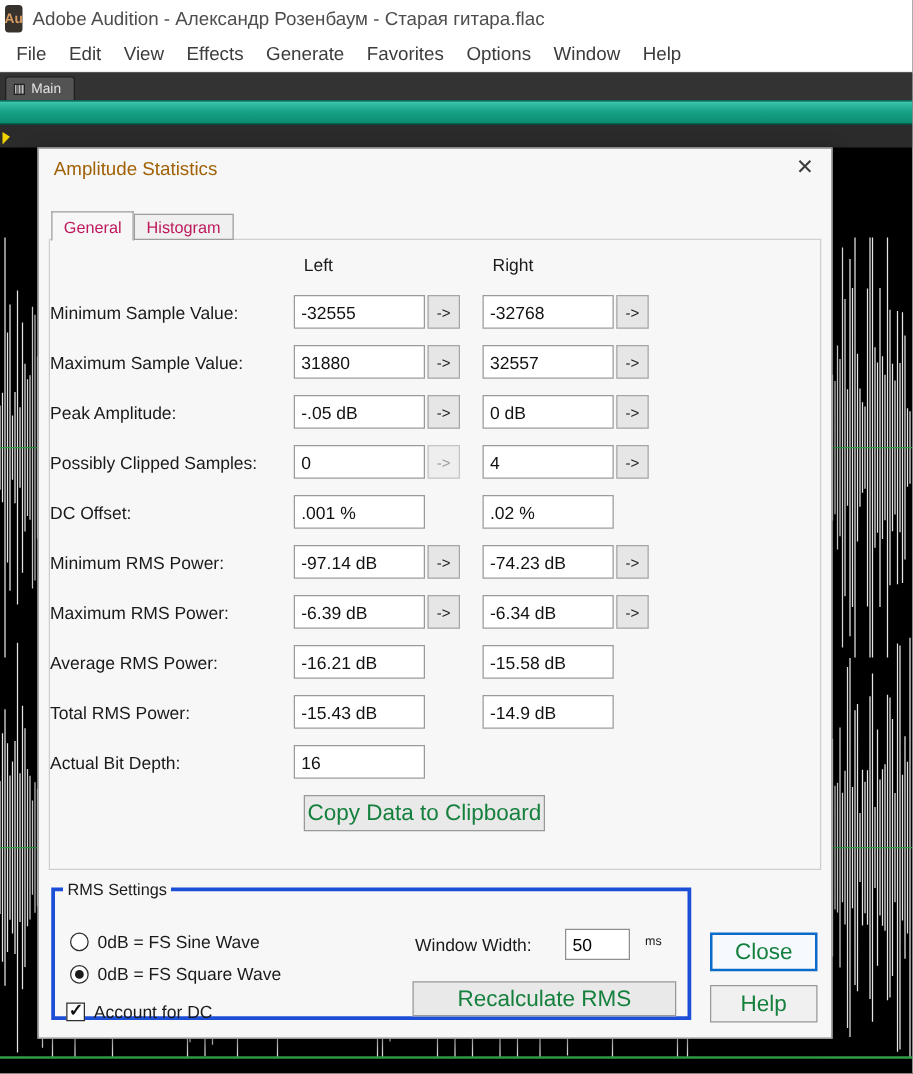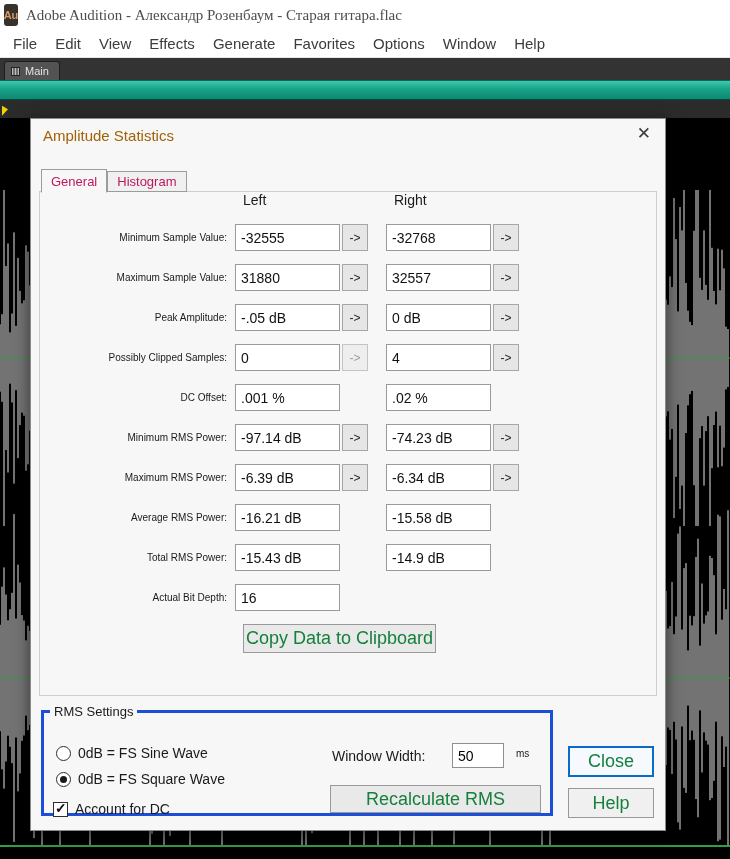--- a/index.html
+++ b/index.html
@@ -2,21 +2,21 @@
 <html><head>
 <meta charset="utf-8">
 <style>
   * { margin:0; padding:0; box-sizing:border-box; }
   html,body { width:730px; height:859px; font-family:"Liberation Sans", sans-serif; }
   .screen { position:relative; width:730px; height:859px; overflow:hidden; background:#fff; }
 
   
   .titlebar { position:absolute; top:0; left:0; width:100%; height:30px; background:#fff; display:flex; align-items:center; }
   .au-icon { width:14px; height:22px; margin:0 8px 0 4px; background:#38322c; color:#d89a62; font-size:11px; font-weight:bold; display:flex; align-items:center; justify-content:center; border-radius:3px; }
-  .window-title { font-size:15px; color:#4d4d4d; white-space:nowrap;font-family:Liberation Serif, serif; }
+  .window-title { font-size:15px; color:#4d4d4d; white-space:nowrap; }
 
   .menubar { position:absolute; top:30px; left:0; width:100%; height:28px; background:#fff; display:flex; align-items:flex-start; padding-left:4px; border-bottom:1px solid #e6e6e6; }
   .menu-item { font-size:15px; color:#3c3c3c; padding:0 9px; height:100%; display:flex; align-items:center; cursor:default; }
 
   
   .workspace { position:absolute; top:58px; left:0; width:730px; height:801px; background:#000; }
   .tabstrip { position:absolute; top:0; left:0; width:100%; height:22px; background:#333333; }
   .main-tab { position:absolute; left:4px; top:3px; height:19px; background:#535353; color:#e3e3e3; font-size:11px; display:flex; align-items:center; padding:0 10px 0 6px; border-top-left-radius:3px; border-top-right-radius:3px; border:1px solid #1f1f1f; border-bottom:none; }
   .tab-icon { width:9px; height:9px; margin-right:5px; background:repeating-linear-gradient(90deg,#bdbdbd 0 1px,#6d6d6d 1px 3px); border:1px solid #222; }
   .overview { position:absolute; top:22px; left:0; width:100%; height:20px; background:linear-gradient(180deg,#3cc9ad 0%,#18a287 45%,#0b8a70 100%); border-top:1px solid #0a6b58; border-bottom:1px solid #06493d; }
@@ -26,28 +26,28 @@
 
   
   .dialog { position:absolute; left:30px; top:118px; width:636px; height:713px; background:#f7f7f7; border:1px solid #8b8b8b; box-shadow:0 4px 14px rgba(0,0,0,.55); z-index:10; }
   .dlg-title { position:absolute; left:12px; top:8px; font-size:15px; color:#a16207; }
   .dlg-close { position:absolute; right:14px; top:6px; font-size:17px; color:#3d3d3d; cursor:pointer; line-height:1; }
 
   .tabs { position:absolute; left:10px; top:50px; display:flex; align-items:flex-end; z-index:2; }
   .tab { font-size:13px; color:#be185d; background:#f0f0f0; border:1px solid #9c9c9c; padding:0 9px; height:21px; display:flex; align-items:center; margin-right:0; cursor:pointer; }
   .tab.active { background:#f7f7f7; height:24px; border-bottom:1px solid #f7f7f7; margin-bottom:-1px; }
 
-  .panel { position:absolute; left:8px; top:72px; width:618px; height:505px; border:1px solid #cfcfcf; background:#f7f7f7; }
+  .panel { position:absolute; left:8px; top:72px; width:618px; height:505px; border:1px solid #cfcfcf; padding-top:12px; background:#f7f7f7; }
   .stat-header-row { display:flex; font-size:14px; color:#1c1c1c; margin-bottom:16px; }
   .sh-spacer { width:203px; }
   .col-head { width:133px; }
   .col-head.right { margin-left:18px; }
 
   .stat-row { display:flex; align-items:center; height:27px; margin-bottom:13px; }
-  .stat-label { width:195px; padding-right:8px; text-align:right; font-size:10px; color:#1a1a1a; white-space:nowrap; }
+  .stat-label { width:195px; padding-right:8px; text-align:left; font-size:14px; color:#1a1a1a; white-space:nowrap; }
   .field { width:105px; height:27px; border:1px solid #9a9a9a; background:#fff; font-size:14px; color:#111; display:flex; align-items:center; padding-left:5px; }
   .rf { margin-left:18px; }
   .arrow-btn { width:26px; height:27px; margin-left:2px; border:1px solid #a6a6a6; background:#e6e6e6; font-size:12px; color:#1f1f1f; font-family:inherit; cursor:pointer; }
   .arrow-btn.disabled { color:#9d9d9d; background:#eeeeee; border-color:#c4c4c4; cursor:default; }
   .arrow-spacer { display:inline-block; width:28px; height:27px; }
 
   .btn { font-family:inherit; font-size:18px; color:#15803d; background:#e9e9e9; border:1px solid #999; cursor:pointer; }
   .copy-btn { display:block; margin-left:203px; margin-top:2px; width:193px; height:29px; }
 
   .rms { position:absolute; left:10px; top:585px; width:512px; height:112px; border:3px solid #1d4ed8; }

